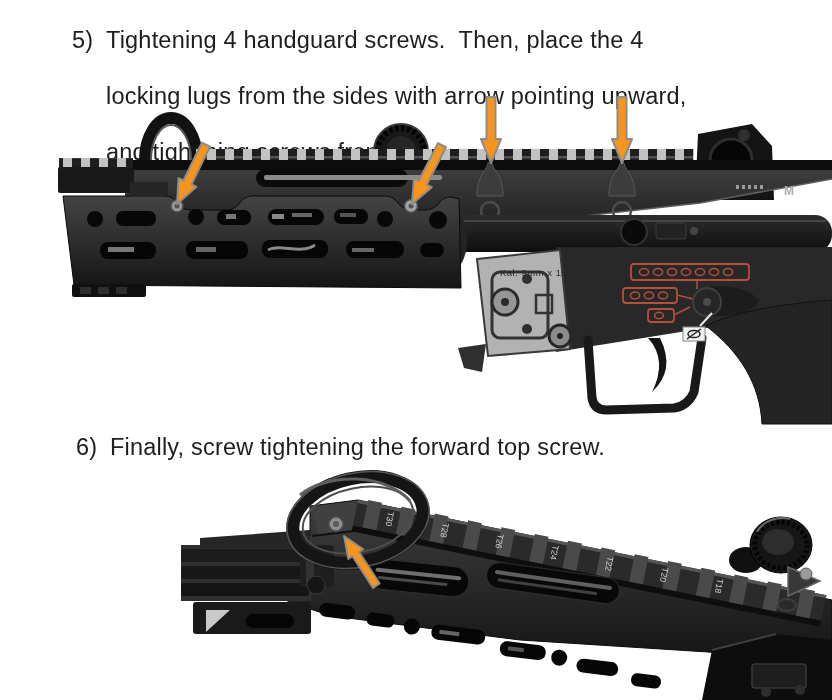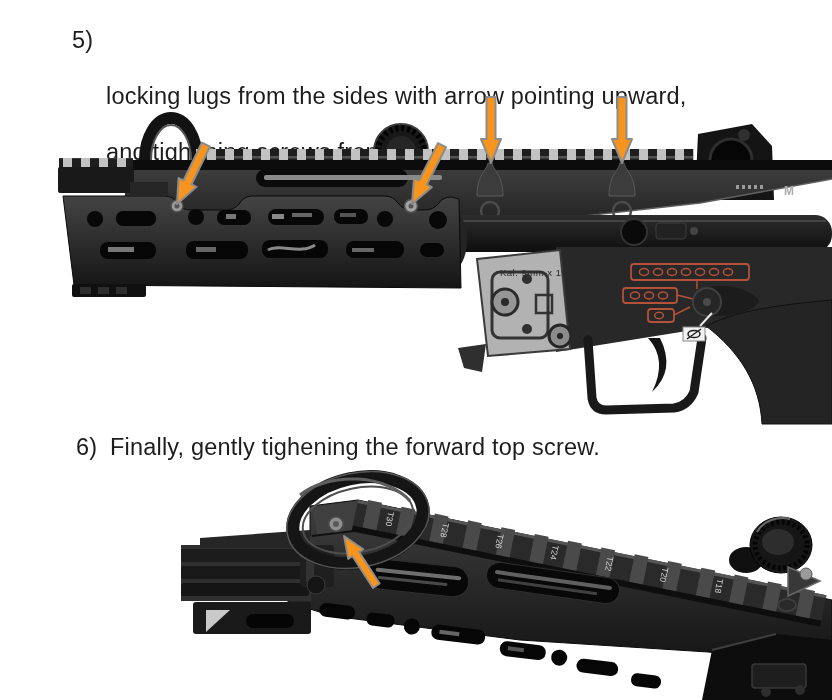--- a/index.html
+++ b/index.html
@@ -16,21 +16,21 @@
   #figure2{left:180px;top:468px;}
   text{font-family:"Liberation Sans", sans-serif;}
 </style>
 </head>
 <body>
 
 <div id="canvas">
 
   <div class="step" id="step5">
     <span class="num">5)</span>
-    <span class="body"><br>
+    <span class="body"><span>Tightening 4 handguard screws.  Then, place the 4</span><br>
 <span>locking lugs from the sides with arrow pointing upward,</span><br>
 <span>and tighening screws from top.</span></span>
   </div>
 
   <div class="figure" id="figure1">
   <svg width="832" height="340" viewBox="0 88 832 340">
     <defs>
       <linearGradient id="g1" x1="0" y1="0" x2="0" y2="1">
         <stop offset="0" stop-color="#3d3d3d"></stop>
             <stop offset="1" stop-color="#1e1e1e"></stop>
@@ -202,21 +202,21 @@
       <path transform="translate(177,204) rotate(26)" d="M0,0 L-10,-24 L-4.5,-24 L-4.5,-66 L4.5,-66 L4.5,-24 L10,-24 Z" stroke="#8c8c8c" stroke-width="2" stroke-linejoin="round"></path>
       <path transform="translate(412,204) rotate(27)" d="M0,0 L-10,-24 L-4.5,-24 L-4.5,-66 L4.5,-66 L4.5,-24 L10,-24 Z" stroke="#8c8c8c" stroke-width="2" stroke-linejoin="round"></path>
       <path transform="translate(491,163)" d="M0,0 L-10,-24 L-4.5,-24 L-4.5,-66 L4.5,-66 L4.5,-24 L10,-24 Z" stroke="#8c8c8c" stroke-width="2" stroke-linejoin="round"></path>
       <path transform="translate(622,163)" d="M0,0 L-10,-24 L-4.5,-24 L-4.5,-66 L4.5,-66 L4.5,-24 L10,-24 Z" stroke="#8c8c8c" stroke-width="2" stroke-linejoin="round"></path>
     </g>
   </svg>
   </div>
 
   <div class="step" id="step6">
     <span class="num">6)</span>
-    <span class="body">Finally, gently tighening the forward top screw.</span>
+    <span class="body">Finally, screw tightening the forward top screw.</span>
   </div>
 
   <div class="figure" id="figure2">
   <svg width="652" height="232" viewBox="180 468 652 232">
     <defs>
       <linearGradient id="g3" x1="0" y1="0" x2="0" y2="1">
         <stop offset="0" stop-color="#3f3f3f"></stop>
             <stop offset="1" stop-color="#141414"></stop>
       </linearGradient>
     </defs>

